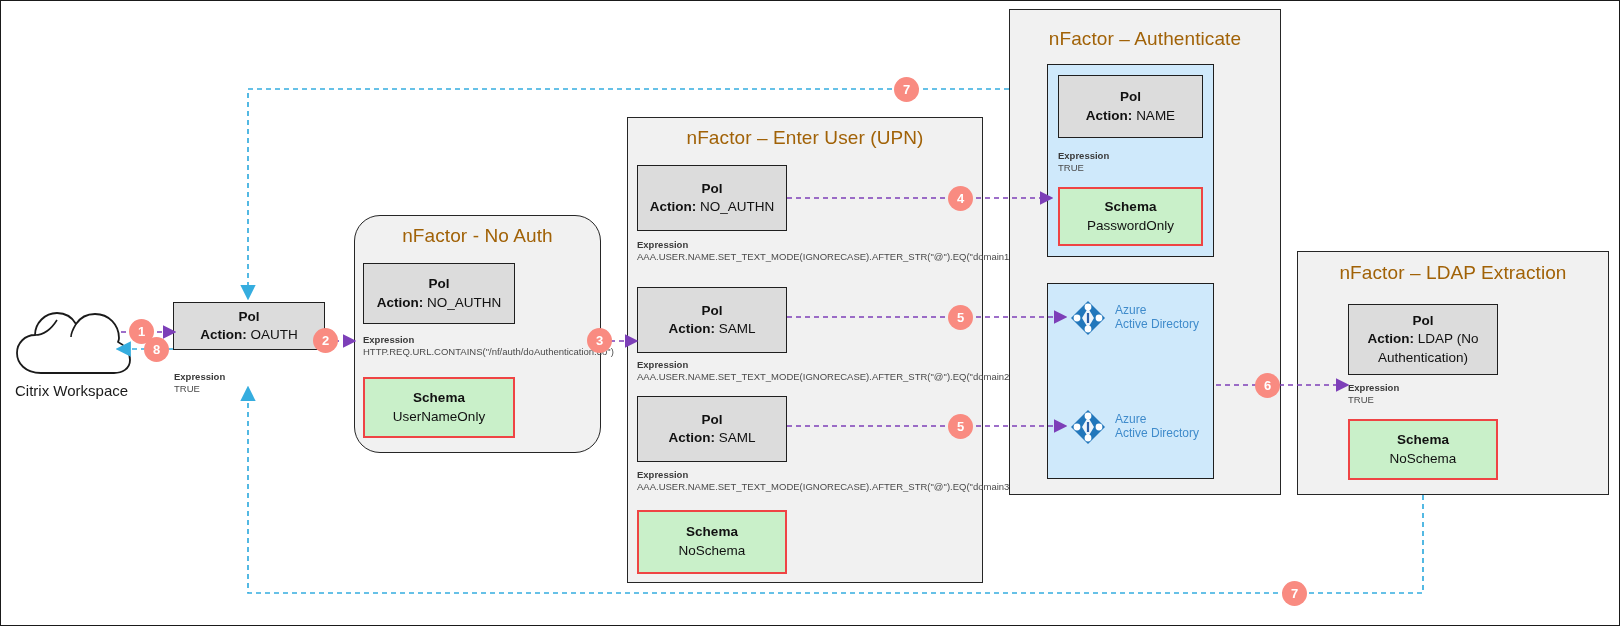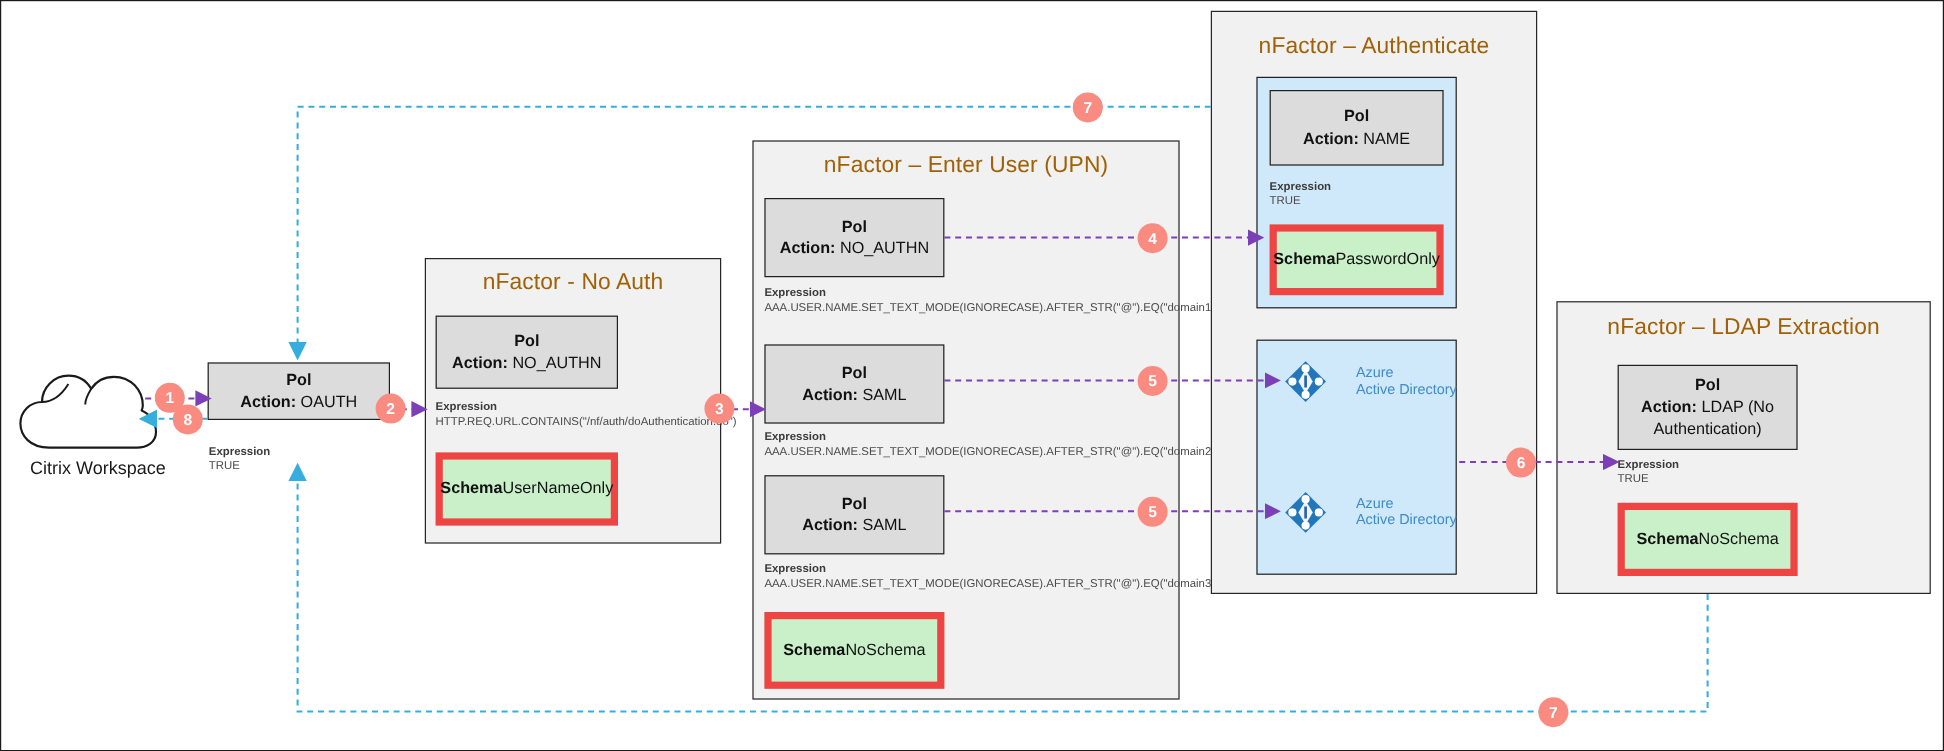--- a/index.html
+++ b/index.html
@@ -48,22 +48,23 @@
     line-height: 1.35;
     padding: 2px 4px;
   }
   .pol-box .pol-head { font-weight: bold; }
   .pol-box .pol-action { }
   .pol-box .pol-action b { font-weight: bold; }
 
   
   .schema-box {
     background: #c9f0c9;
-    border: 6px solid #ef4444;
+    border: 2px solid #ef4444;
     display: flex;
+    flex-direction: column;
     align-items: center;
     justify-content: center;
     text-align: center;
     font-size: 13.5px;
     color: #111111;
     line-height: 1.4;
   }
   .schema-box .schema-head { font-weight: bold; }
 
   
@@ -77,21 +78,21 @@
   .expr-label .expr-value { display:block; color: #4a4a4a; }
 
   
   .azure-panel {
     background: #cfe9fb;
     border: 1px solid #1f1f1f;
   }
   .azure-item {
     display: flex;
     align-items: center;
-    gap: 23px;
+    gap: 8px;
   }
   .azure-label {
     color: #3f8bcb;
     font-size: 12px;
     line-height: 1.15;
   }
 
   
   .ldap-panel {
     background: #cfe9fb;
@@ -162,35 +163,35 @@
 
   <div class="abs" style="left:10px; top:300px; width:128px; height:78px;">
     <svg viewBox="0 0 128 78" width="128" height="78">
       <path d="M30,72 C14,72 6,62 6,52 C6,42 14,34 24,34 C24,22 34,12 46,12
                C54,12 61,16 65,23 C69,17 76,13 84,13 C98,13 108,24 108,37
                C108,38 108,39 107,41 C114,44 119,51 119,59 C119,68 111,72 103,72 Z" fill="#ffffff" stroke="#1a1a1a" stroke-width="1.8" stroke-linejoin="round"></path>
       <path d="M24,34 C34,34 41,27 46,19" fill="none" stroke="#1a1a1a" stroke-width="1.6"></path>
       <path d="M65,23 C62,28 60,32 60,36" fill="none" stroke="#1a1a1a" stroke-width="1.6"></path>
     </svg>
   </div>
-  <div class="abs cloud-label" style="left:24px; top:381px; width:160px;">Citrix Workspace</div>
+  <div class="abs cloud-label" style="left:14px; top:381px; width:160px;">Citrix Workspace</div>
 
   <div class="abs pol-box" style="left:172px; top:301px; width:152px; height:48px;">
     <div class="pol-head">Pol</div>
     <div class="pol-action">
       <b>Action:</b>
       <span>OAUTH</span>
     </div>
   </div>
   <div class="abs expr-label" style="left:173px; top:370px;">
     <span class="expr-title">Expression</span>
     <span class="expr-value">TRUE</span>
   </div>
 
-  <div class="abs factor-group" style="left:353px; top:214px; width:247px; height:238px;">
+  <div class="abs factor-group" style="left:353px; top:214px; width:247px; height:238px;border-radius:26px;">
     <div class="factor-title" style="margin-top:9px;">nFactor - No Auth</div>
   </div>
   <div class="abs pol-box" style="left:362px; top:262px; width:152px; height:61px;">
     <div class="pol-head">Pol</div>
     <div class="pol-action">
       <b>Action:</b>
       <span>NO_AUTHN</span>
     </div>
   </div>
   <div class="abs expr-label" style="left:362px; top:333px;">

